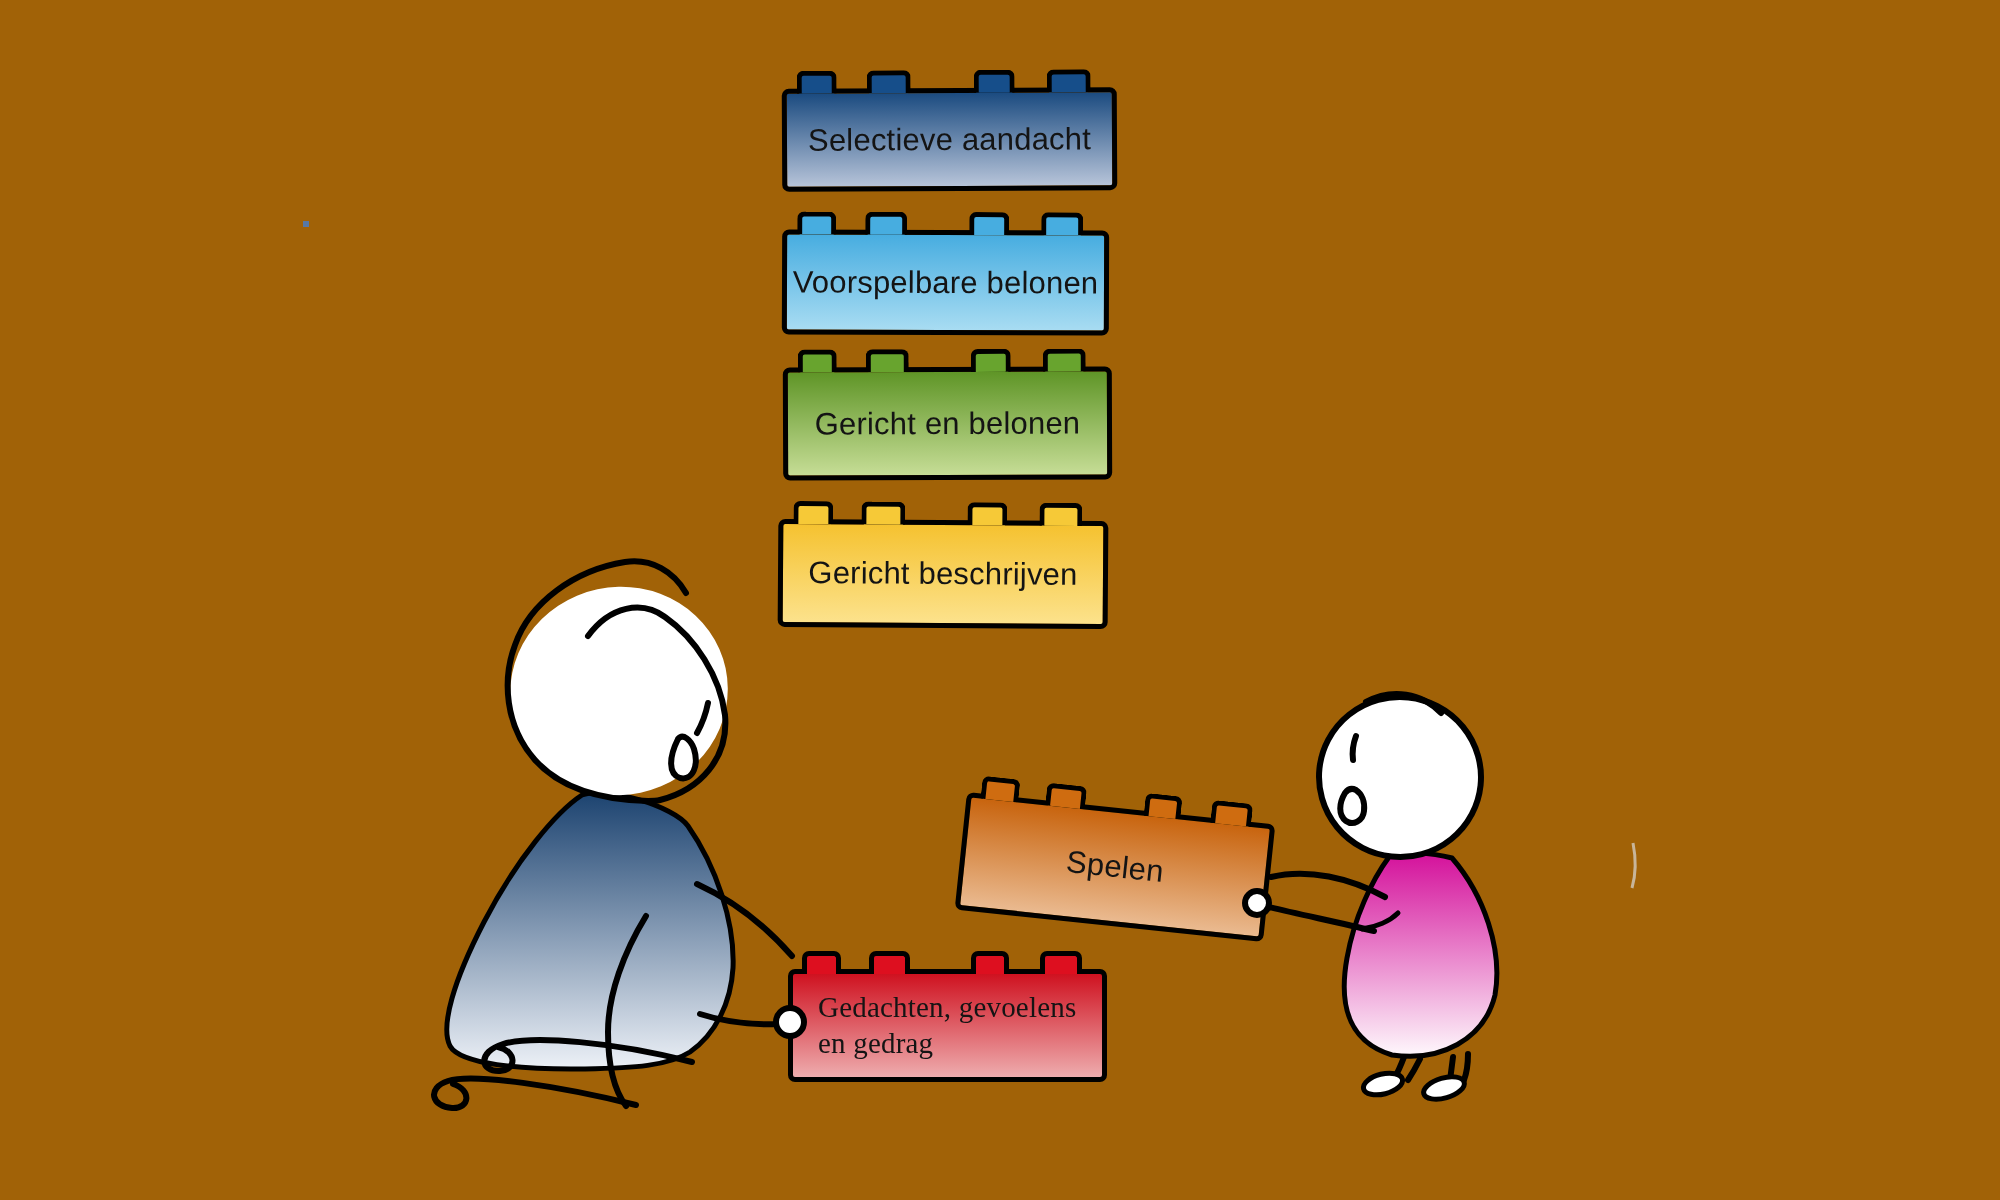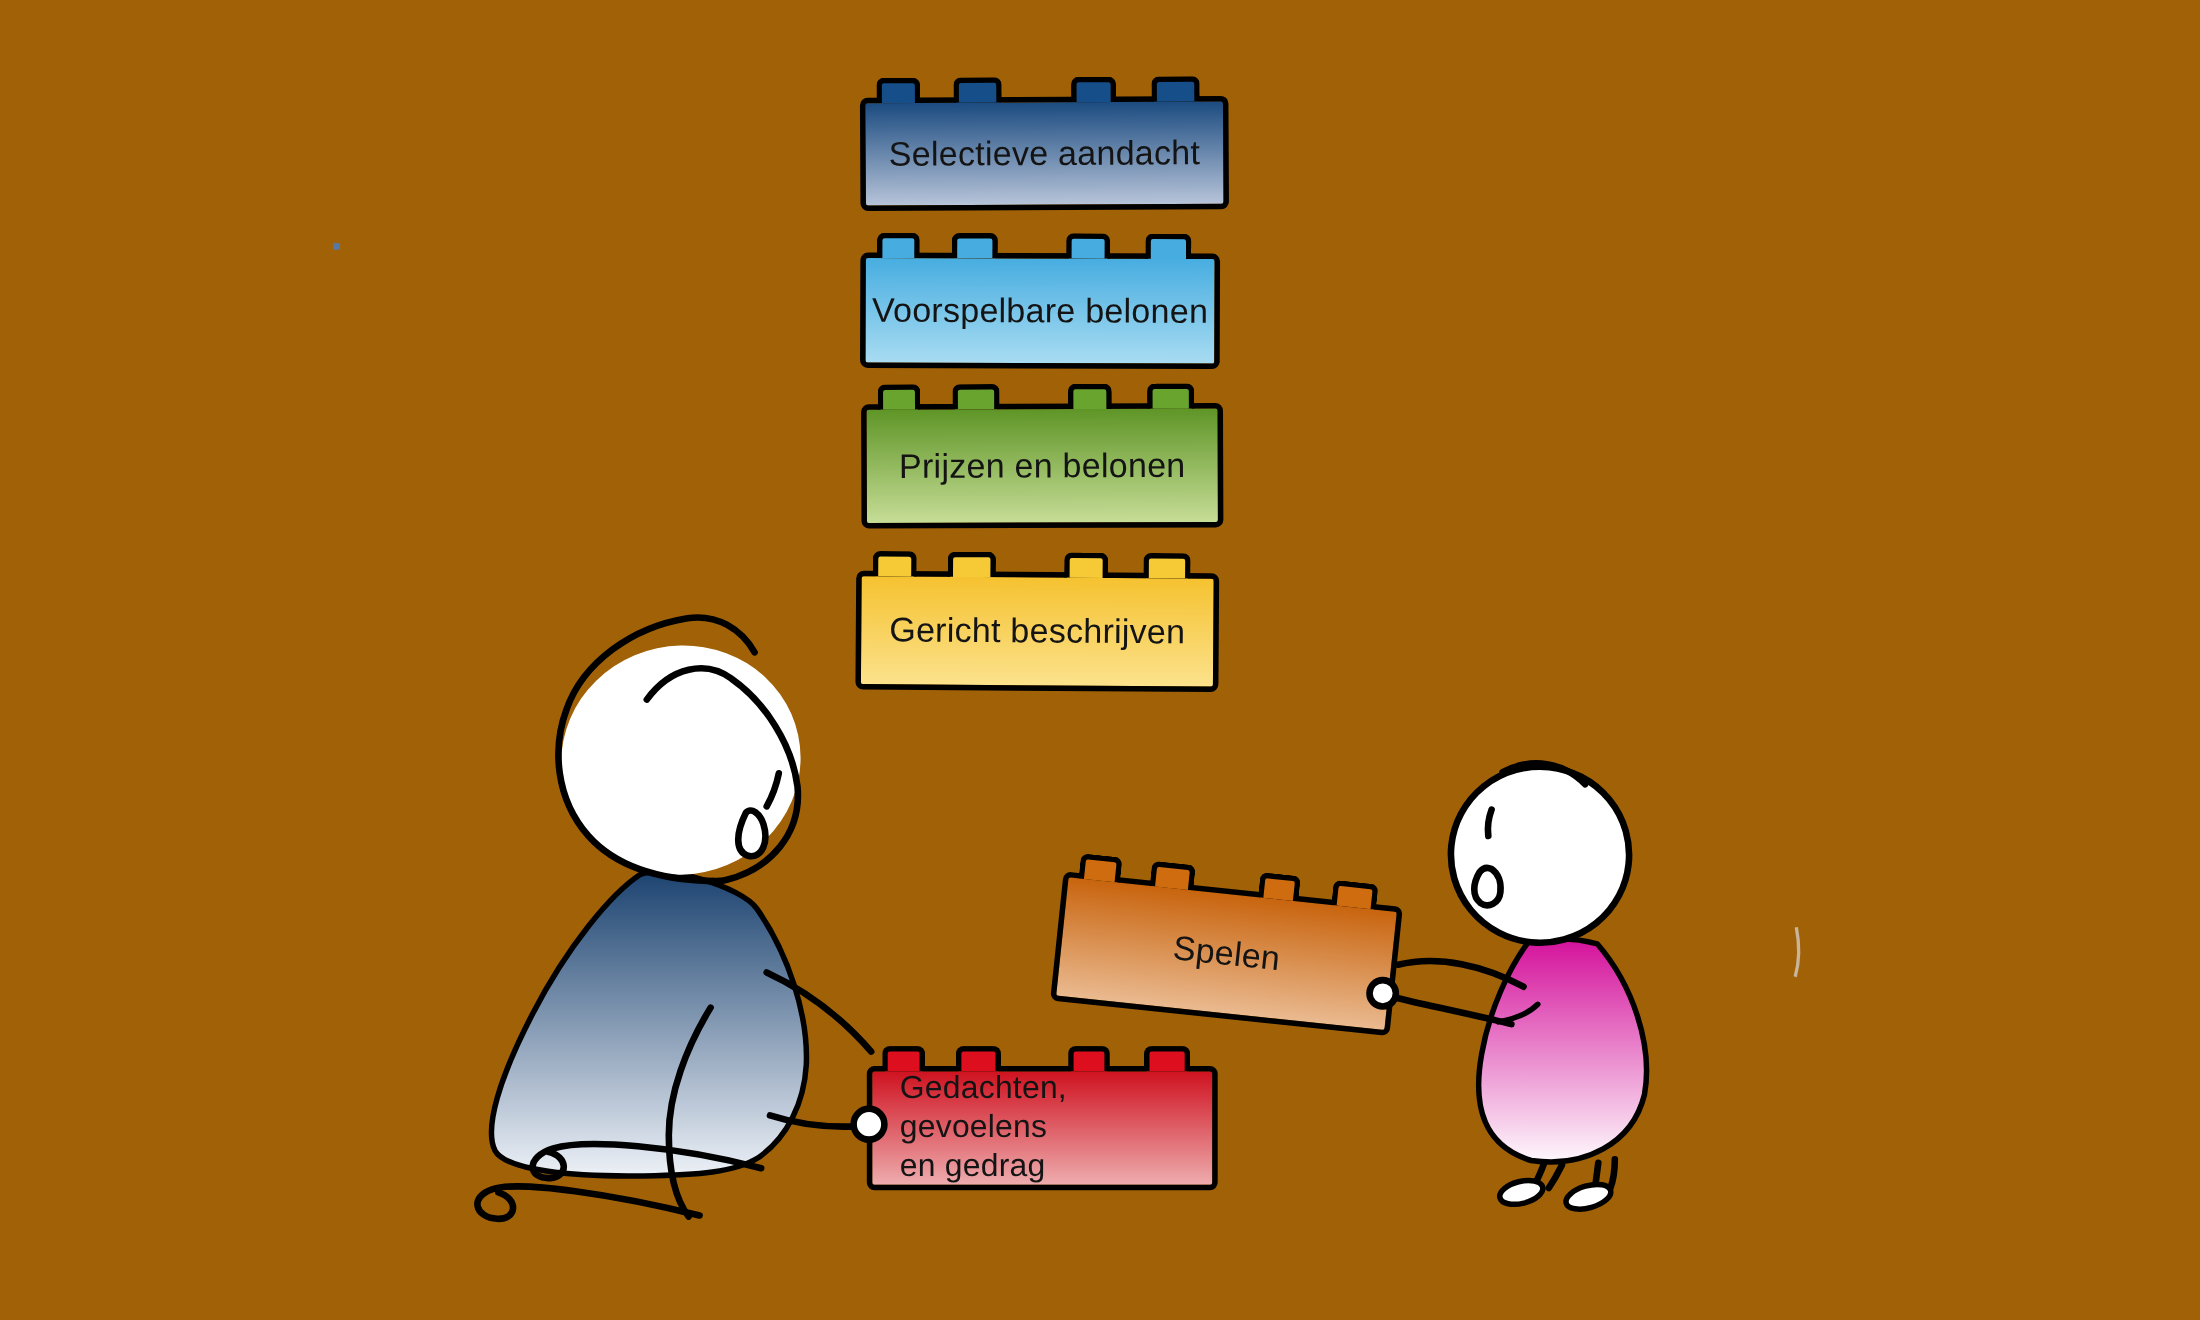--- a/index.html
+++ b/index.html
@@ -36,20 +36,21 @@
     line-height:1.22;
     white-space:nowrap;
     letter-spacing:.2px;
   }
   .brick.left-text{justify-content:flex-start;}
   .brick.left-text .brick-label{
     white-space:pre-line;
     padding-left:25px;
     font-size:29px;
     text-align:left;
+    font-family:Liberation Serif, serif;
   }
   svg.art{position:absolute;left:0;top:0;pointer-events:none;}
 </style>
 </head>
 <body>
 
 <div id="canvas" style="background: #a16207;">
 
   <div class="brick" style="left: 782px; top: 88px; width: 335px; height: 103px; transform: rotate(-0.3deg); --top: #1b4b80; --bottom: #b7c4d9; --stud: #164e8a;">
     <i class="stud s1"></i>
@@ -65,21 +66,21 @@
       <i class="stud s3"></i>
       <i class="stud s4"></i>
     <span class="brick-label">Voorspelbare belonen</span>
   </div>
 
   <div class="brick" style="left: 783px; top: 367px; width: 329px; height: 113px; transform: rotate(-0.2deg); --top: #5f9527; --bottom: #c6dd96; --stud: #68a42e;">
     <i class="stud s1"></i>
       <i class="stud s2"></i>
       <i class="stud s3"></i>
       <i class="stud s4"></i>
-    <span class="brick-label">Prijzen en belonen</span>
+    <span class="brick-label">Gericht en belonen</span>
   </div>
 
   <div class="brick" style="left: 778px; top: 520px; width: 330px; height: 108px; transform: rotate(0.4deg); --top: #f5c230; --bottom: #fce28c; --stud: #f6c937;">
     <i class="stud s1"></i>
       <i class="stud s2"></i>
       <i class="stud s3"></i>
       <i class="stud s4"></i>
     <span class="brick-label">Gericht beschrijven</span>
   </div>
 

